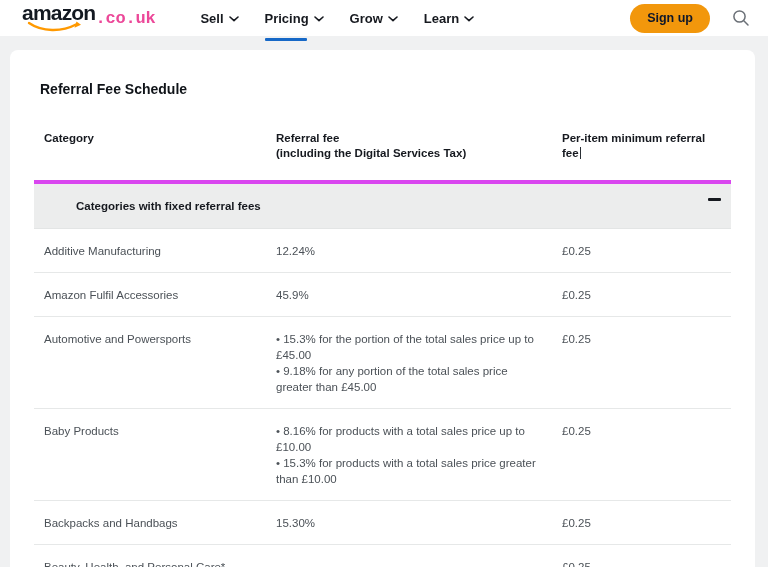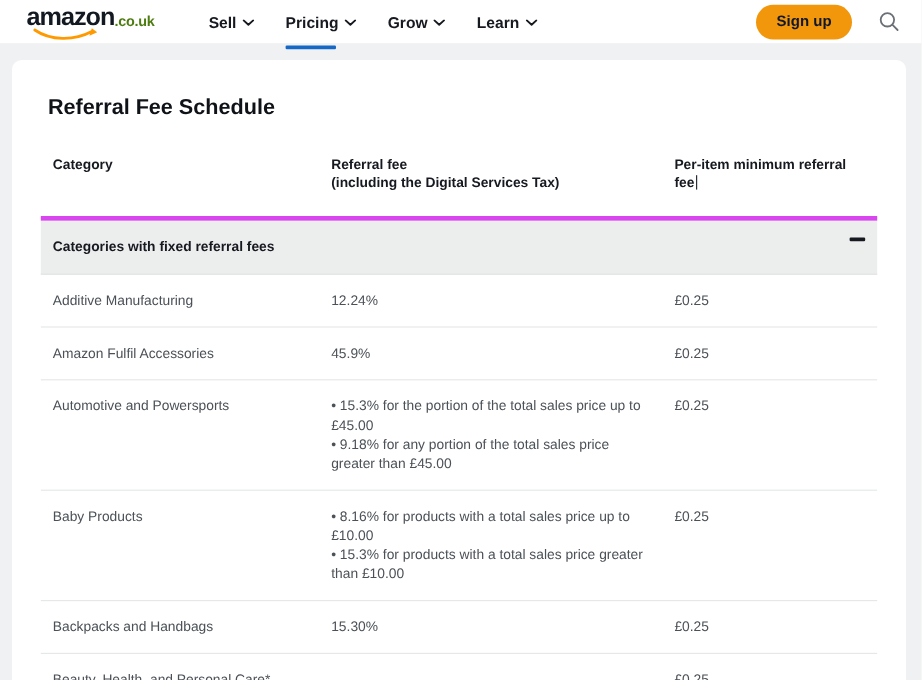--- a/index.html
+++ b/index.html
@@ -14,21 +14,21 @@
   .topbar {
     height:36px; background:#ffffff;
     display:flex; align-items:center;
     padding:0 16px 0 22px;
     position:relative;
   }
   .logo { position:relative; display:flex; align-items:flex-start; cursor:pointer; padding-bottom:6px; }
   .logo-word {
     font-size:21px; font-weight:700; letter-spacing:-0.8px; color:#131921; line-height:22px;
   }
-  .logo-suffix { font-size:12px; font-weight:700; color:#4d7c0f; margin-top:7px; letter-spacing:-0.2px; }
+  .logo-suffix { font-size:17px; font-weight:700; color:#ec4899; margin-top:7px; letter-spacing:-0.2px;font-family:Liberation Mono, monospace; }
   .logo-smile { position:absolute; left:5px; top:19px; }
 
   .nav { display:flex; align-items:center; margin-left:36px; gap:8px; height:48px; }
   .nav-item {
     position:relative; height:48px; display:flex; align-items:center;
     padding:0 9px; font-size:13px; font-weight:700; color:#16191f; cursor:pointer;
   }
   .nav-item .chev { margin-left:5px; margin-top:2px; }
   .nav-item.active::after {
     content:""; position:absolute; left:9px; bottom:1px;
@@ -44,21 +44,21 @@
   .search-btn { background:none; border:none; cursor:pointer; display:flex; align-items:center; padding:2px; }
 
   
   .card {
     margin:14px 13px 0 10px;
     width:745px; min-height:505px;
     background:#ffffff; border-radius:8px 8px 0 0;
     padding:28px 24px 0 24px;
   }
   .page-title {
-    font-size:18px; font-weight:700; color:#0f1318;
+    font-size:14px; font-weight:700; color:#0f1318;
     margin:0 0 0 6px; line-height:22px;
   }
 
   
   .fee-table { margin-top:31px; width:697px; font-size:11.5px; }
   .trow {
     display:grid; grid-template-columns:232px 286px 1fr;
     align-items:start;
   }
   .cell { padding:14px 10px 13px 10px; line-height:16px; color:#4b5157; }
@@ -71,20 +71,21 @@
   .thead-row { border-bottom:4px solid #d946ef; }
 
   .cursor-bar {
     display:inline-block; width:1px; height:12px; background:#2a2f35;
     vertical-align:middle; margin-left:1px; position:relative; top:-1px;
   }
 
   .section-row {
     background:#eceded; cursor:pointer;
     border-bottom:1px solid #e3e5e5;
+    padding-left:32px;
   }
   .section-row .cell { font-weight:700; color:#16191f; padding:14px 10px; }
   .section-row .collapse-cell { display:flex; justify-content:flex-end; align-items:center; padding-right:10px; }
   .minus-glyph { width:13px; height:2.6px; background:#16191f; border-radius:1px; display:block; }
 
   .data-row { border-bottom:1px solid #e6e8e8; }
   .data-row:last-child { border-bottom:none; }
 </style>
 </head>
 <body>

